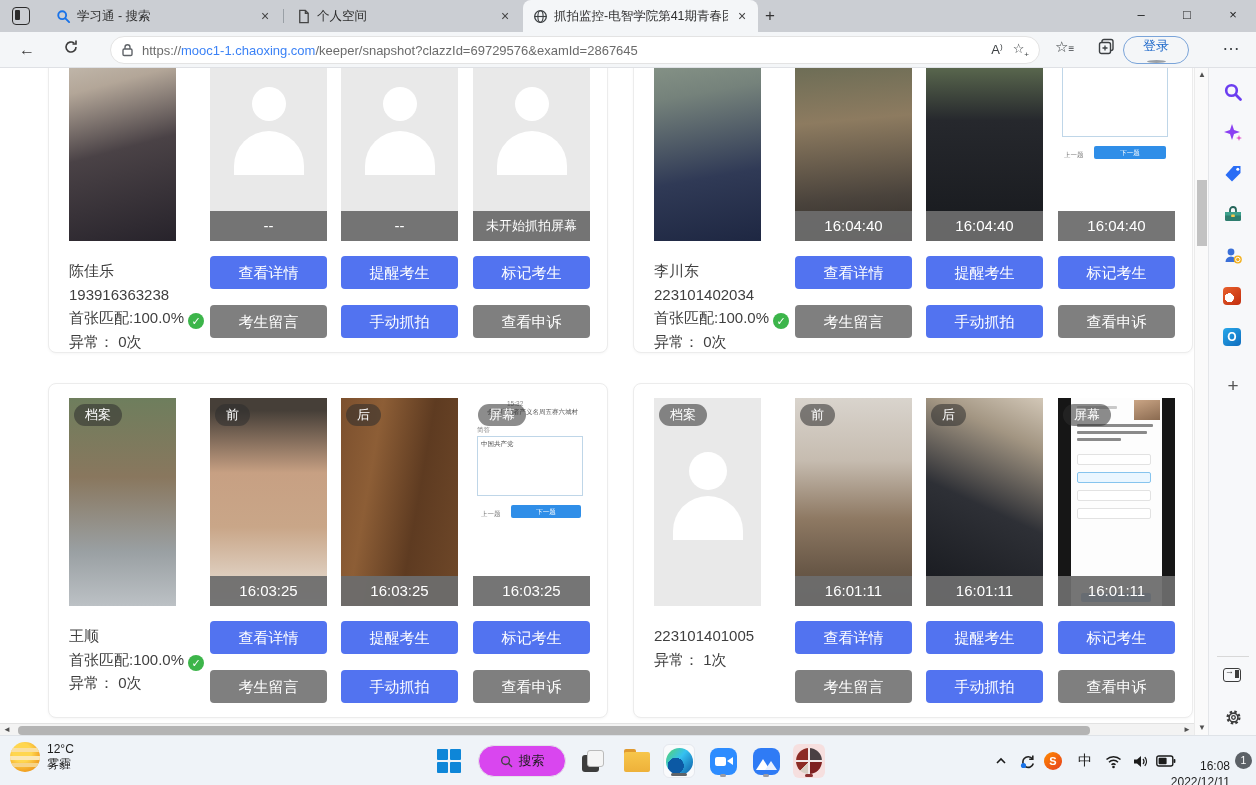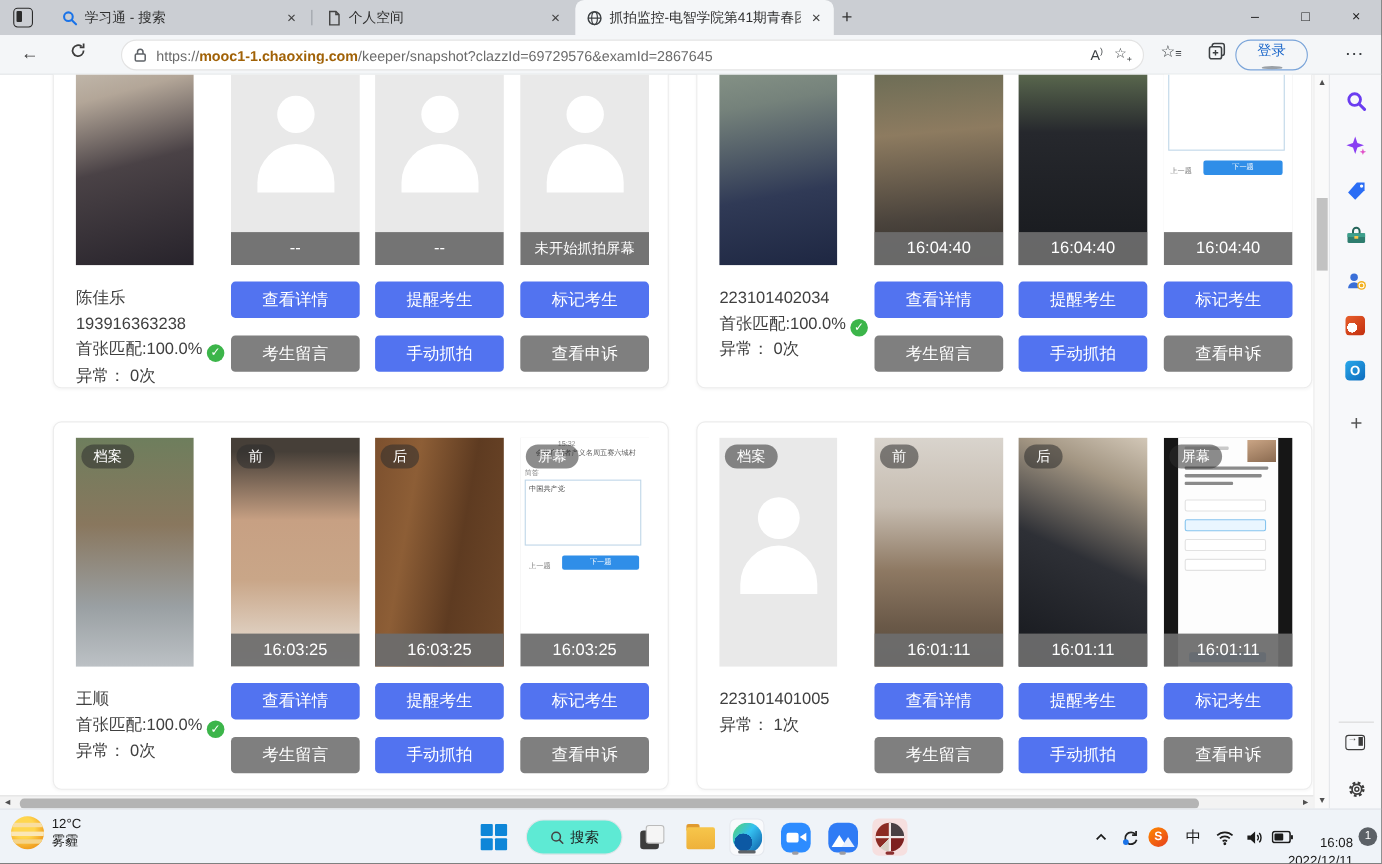--- a/index.html
+++ b/index.html
@@ -18,21 +18,21 @@
   .tab-sep{position:absolute;top:9px;width:1px;height:14px;background:#9aa0a6;}
   .fav{width:15px;height:15px;flex:0 0 15px;}
   .newtab{position:absolute;left:758px;top:4px;width:24px;height:24px;font-size:17px;color:#333;text-align:center;line-height:23px;}
   .winctl{position:absolute;top:0;height:32px;width:46px;text-align:center;line-height:30px;font-size:13px;color:#1b1b1b;}
 
   
   .toolbar{position:absolute;left:0;top:32px;width:1256px;height:36px;background:#f4f6f8;border-bottom:1px solid #dfe1e5;}
   .navbtn{position:absolute;top:5px;width:26px;height:26px;text-align:center;line-height:25px;font-size:16px;color:#3c3c3c;}
   .urlbar{position:absolute;left:110px;top:4px;width:930px;height:28px;background:#fff;border:1px solid #e3e3e3;border-radius:15px;display:flex;align-items:center;padding:0 10px;}
   .urltext{font-size:13px;color:#6b6b6b;white-space:nowrap;overflow:hidden;flex:1;margin-left:8px;}
-  .urltext b{color:#a16207;font-weight:bold;}
+  .urltext b{color:#3b82f6;font-weight:normal;}
   .pillicon{color:#3c4043;font-size:13px;margin-left:10px;}
   .tb-icon{position:absolute;top:6px;font-size:15px;color:#3c4043;}
   .login{position:absolute;left:1123px;top:4px;width:66px;height:28px;border:1px solid #7aa4d9;border-radius:15px;display:flex;align-items:center;justify-content:center;gap:5px;flex-direction:column;}
   .login .txt{color:#1a66c9;font-size:13px;}
   .avatar{width:19px;height:19px;border-radius:50%;background:#9aa0a6;position:relative;overflow:hidden;}
   .avatar::before{content:"";position:absolute;left:5.5px;top:3px;width:8px;height:8px;border-radius:50%;background:#e8eaed;}
   .avatar::after{content:"";position:absolute;left:2.5px;top:12px;width:14px;height:9px;border-radius:50% 50% 0 0;background:#e8eaed;}
 
   
   .content{position:absolute;left:0;top:68px;width:1194px;height:655px;background:#fff;overflow:hidden;}
@@ -101,21 +101,21 @@
 
   
   .taskbar{position:absolute;left:0;top:735px;width:1256px;height:50px;background:#eff3f8;border-top:1px solid #dfe3e8;}
   .weather{position:absolute;left:10px;top:6px;display:flex;align-items:center;gap:7px;}
   .wicon{width:30px;height:30px;border-radius:50%;background:radial-gradient(circle at 40% 35%,#ffd64f 0 35%,#f2a324 70%,#e08b12 100%);position:relative;overflow:hidden;}
   .wicon::after{content:"";position:absolute;left:0;right:0;top:14px;height:4px;background:#fbe7b6;box-shadow:0 7px 0 #f6d488,0 -8px 0 #f9deA0;}
   .wtext{font-size:12px;color:#1b1b1b;line-height:15px;}
   .tkicon{position:absolute;top:8px;width:32px;height:34px;display:flex;align-items:center;justify-content:center;border-radius:6px;}
   .startlogo{width:24px;height:24px;display:grid;grid-template-columns:11px 11px;grid-template-rows:11px 11px;gap:2px;}
   .startlogo div{background:#0e86d8;border-radius:1px;}
-  .searchpill{position:absolute;left:478px;top:9px;width:88px;height:32px;background:#5eead4;border:1px solid #e2e4e8;border-radius:16px;display:flex;align-items:center;justify-content:center;gap:6px;font-size:13px;color:#1b1b1b;}
+  .searchpill{position:absolute;left:478px;top:9px;width:88px;height:32px;background:#d946ef;border:1px solid #e2e4e8;border-radius:16px;display:flex;align-items:center;justify-content:center;gap:6px;font-size:13px;color:#1b1b1b;}
   .tview{width:24px;height:24px;position:relative;}
   .tview::before{content:"";position:absolute;left:1px;bottom:1px;width:17px;height:17px;background:#3d3d3d;border-radius:3px;}
   .tview::after{content:"";position:absolute;right:1px;top:1px;width:15px;height:15px;background:#f5f5f5;border:1px solid #bbb;border-radius:3px;}
   .folder{width:26px;height:21px;position:relative;margin-top:3px;}
   .folder::before{content:"";position:absolute;left:0;top:-3px;width:12px;height:6px;background:#e09a2f;border-radius:2px 2px 0 0;}
   .folder::after{content:"";position:absolute;left:0;top:0;width:26px;height:20px;background:linear-gradient(180deg,#f7c64b,#eeb13a);border-radius:2px;}
   .edgelogo{width:27px;height:27px;border-radius:50%;background:radial-gradient(circle at 36% 66%,#0c59a4 0 32%,transparent 33%),linear-gradient(130deg,#57d469 0%,#35c1f1 45%,#0c59a4 100%);}
   .zoomlogo{width:27px;height:27px;border-radius:8px;background:#2d8cff;position:relative;}
   .zoomlogo::before{content:"";position:absolute;left:5px;top:9px;width:11px;height:9px;background:#fff;border-radius:2px;}
   .zoomlogo::after{content:"";position:absolute;left:17px;top:9px;border-left:6px solid #fff;border-top:4.5px solid transparent;border-bottom:4.5px solid transparent;transform:scaleX(-1);}
@@ -227,20 +227,21 @@
       <button class="btn blue c2 br1">提醒考生</button>
       <button class="btn blue c3 br1">标记考生</button>
       <button class="btn gray c1 br2">考生留言</button>
       <button class="btn blue c2 br2">手动抓拍</button>
       <button class="btn gray c3 br2">查看申诉</button>
     </div>
 
     <div class="card" style="left:633px;top:-50px;">
       <div class="arch ph-b1"></div>
       <div class="info">
+        <div>李川东</div>
         <div>223101402034</div>
         <div><span>首张匹配:100.0%</span><span class="check">✓</span></div>
         <div>异常： 0次</div>
       </div>
       <div class="snap c1 ph-b2">
           <div class="tsbar">16:04:40</div>
         </div>
       <div class="snap c2 ph-b3">
           <div class="tsbar">16:04:40</div>
         </div>

